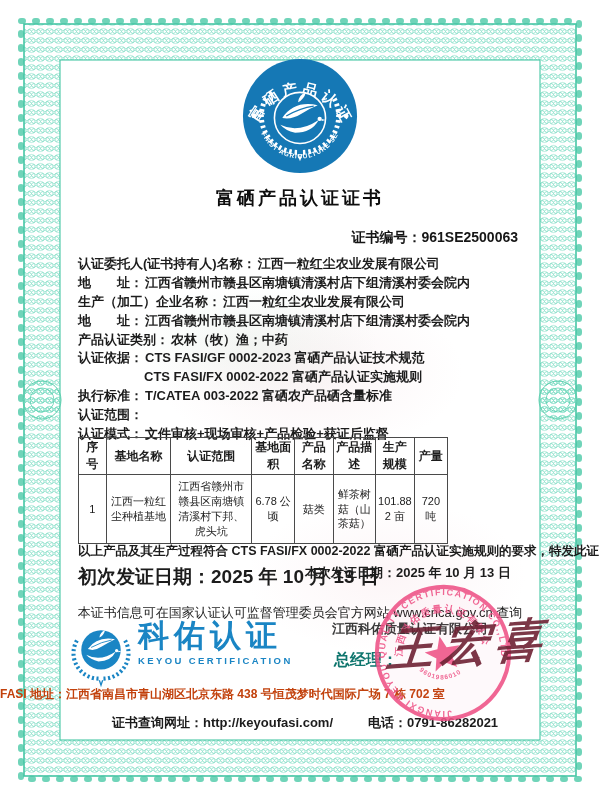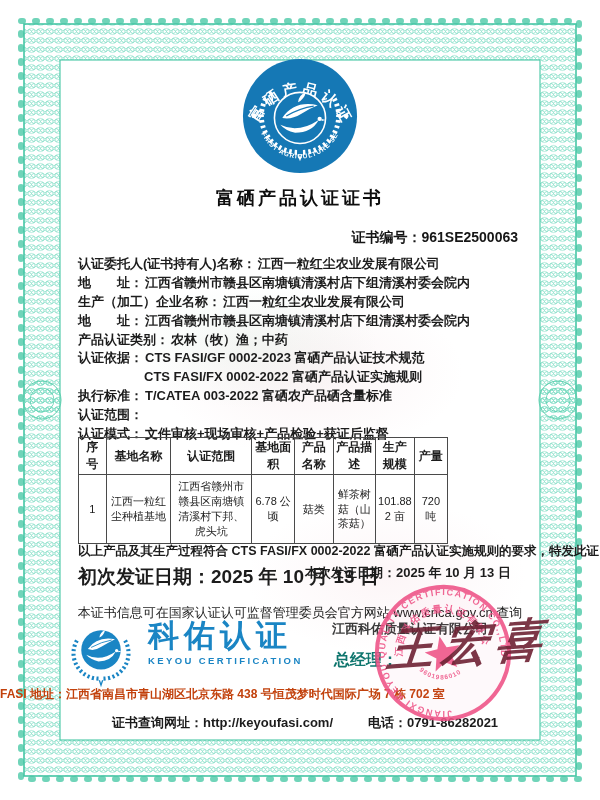--- a/index.html
+++ b/index.html
@@ -23,21 +23,21 @@
   .scope-table th,.scope-table td{border:1px solid #4a4a4a;text-align:center;vertical-align:middle;
     padding:1px 2px;color:#1c1c1c;overflow:hidden;}
   .scope-table th{height:30px;font-size:12px;font-weight:600;}
   .scope-table td{height:66px;font-size:11px;font-weight:500;line-height:1.35;word-break:break-all;}
   .statement{position:absolute;left:78px;top:543px;font-size:12.5px;font-weight:700;color:#1c1c1c;white-space:nowrap;}
   .dates1{position:absolute;left:78px;top:564px;font-size:19px;font-weight:700;color:#1c1c1c;}
   .dates1b{position:absolute;left:305px;top:564px;font-size:13px;font-weight:700;color:#1c1c1c;}
   .dates2{position:absolute;left:78px;top:583px;font-size:13px;font-weight:700;color:#1c1c1c;}
   .query-note{position:absolute;left:0;top:604px;width:100%;text-align:center;font-size:13px;font-weight:400;color:#1c1c1c;}
   .keyou{position:absolute;left:64px;top:612px;display:flex;align-items:flex-start;}
-  .keyou-texts{margin-left:10px;padding-top:8px;}
+  .keyou-texts{padding-top:8px;}
   .keyou-cn{font-size:31px;font-weight:900;color:#1a85c4;letter-spacing:5px;line-height:1;}
   .keyou-en{font-size:9.5px;font-weight:700;color:#1a85c4;letter-spacing:2.4px;margin-top:4px;}
   .company-name{position:absolute;left:332px;top:620px;font-size:13px;font-weight:700;color:#3a3a3a;z-index:1;}
   .signer-label{position:absolute;left:334px;top:650px;font-size:16px;font-weight:700;color:#0f766e;z-index:1;}
   .stamp{position:absolute;left:368px;top:578px;z-index:2;opacity:0.88;}
   .signature{position:absolute;left:388px;top:614px;z-index:3;font-family:"DejaVu Serif","Liberation Serif",serif;
     font-style:italic;font-weight:700;font-size:46px;letter-spacing:8px;color:#6e2234;
     transform:rotate(-4deg) skewX(-10deg);opacity:.9;white-space:nowrap;}
   .fasi-address{position:absolute;left:0;top:686px;width:100%;text-align:left;font-size:12px;font-weight:700;color:#c2410c;}
   .query-url{position:absolute;left:112px;top:714px;font-size:13px;font-weight:700;color:#1c1c1c;}

